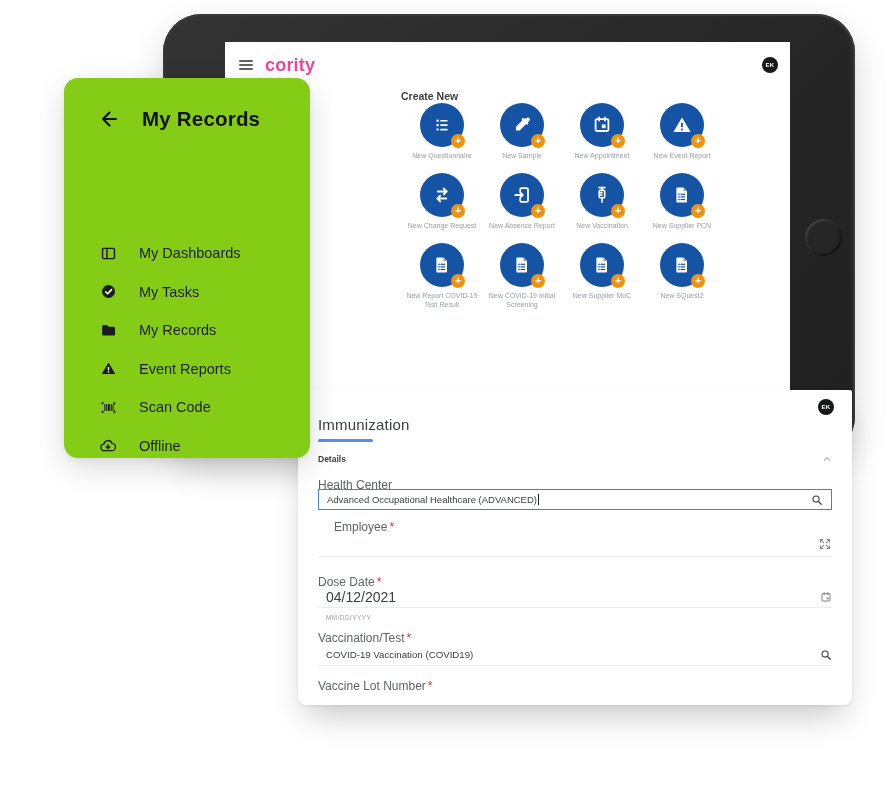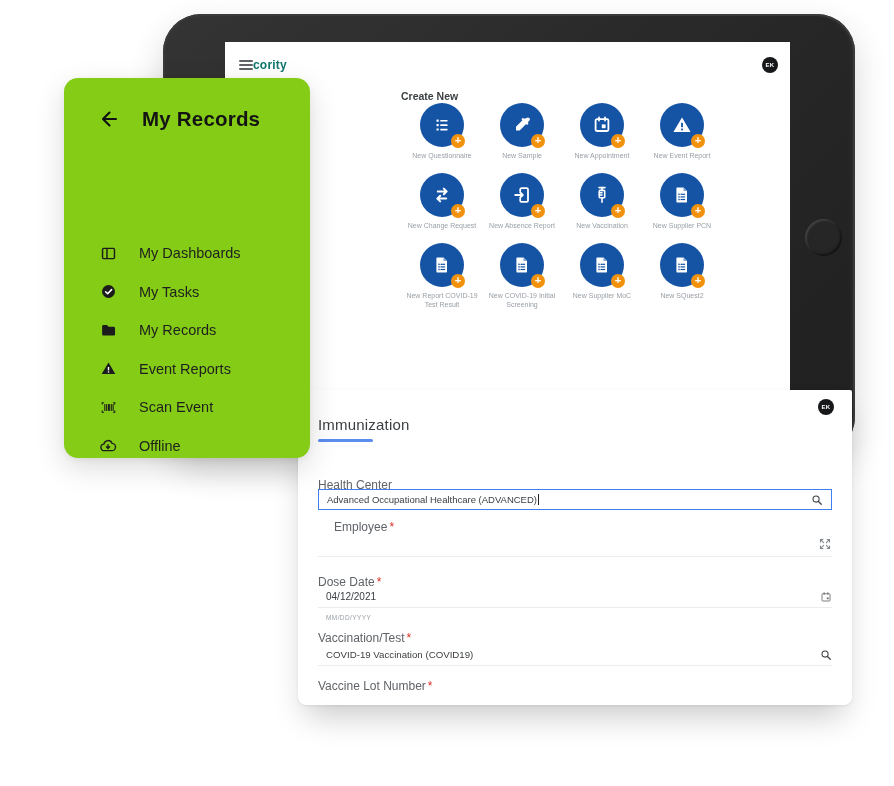--- a/index.html
+++ b/index.html
@@ -12,21 +12,21 @@
     border-radius:38px; background:linear-gradient(135deg,#343434 0%,#272727 55%,#202020 100%);
     box-shadow:inset 0 0 0 2px #3a3a3a, inset -3px 0 5px rgba(255,255,255,.05), 0 14px 34px rgba(0,0,0,.16); }
   .home-btn { position:absolute; right:13px; top:205px; width:37px; height:37px; border-radius:50%;
     background:#262626; box-shadow:inset 1.5px 1.5px 2px rgba(255,255,255,.14), inset -1.5px -1.5px 2.5px rgba(0,0,0,.55); }
 
   
   .screen { position:absolute; left:225px; top:42px; width:565px; height:390px; background:#fff; }
   .appbar { position:absolute; left:14px; top:6px; right:12px; height:34px; display:flex; align-items:center; }
   .hamburger { width:14px; display:flex; flex-direction:column; gap:2.6px; cursor:pointer; }
   .hamburger i { display:block; height:1.8px; background:#5f6368; border-radius:1px; }
-  .logo { margin-left:0; font-size:12px; font-weight:700; color:#0f766e; letter-spacing:.2px; }
+  .logo { margin-left:12px; font-size:18px; font-weight:700; color:#ec4899; letter-spacing:.2px; }
   .appbar .sp { flex:1; }
   .avatar { width:16px; height:16px; border-radius:50%; background:#17181a; color:#fff;
     font-size:6px; font-weight:700; display:flex; align-items:center; justify-content:center; letter-spacing:.3px; }
 
   .cn-title { position:absolute; left:176px; top:48px; font-size:10.5px; font-weight:700; color:#3c4043; }
   .cn-grid { position:absolute; left:177px; top:61px; width:320px; display:grid;
     grid-template-columns:repeat(4,80px); }
   .cn-item { height:70px; display:flex; flex-direction:column; align-items:center; cursor:pointer; }
   .circle { position:relative; width:44px; height:44px; border-radius:50%; background:#1553A5;
     display:flex; align-items:center; justify-content:center; flex:none; }
@@ -288,20 +288,26 @@
       </div>
 
     </div>
   </div>
 
   <div class="form-card">
     <span class="avatar">EK</span>
     <div class="tab-title">Immunization</div>
     <div class="tab-indicator"></div>
 
+    <div class="details-row">
+      <span class="details-label">Details</span>
+      <svg width="10" height="10" viewBox="0 0 18 18">
+          <polyline points="4,11.5 9,6.5 14,11.5" fill="none" stroke="#80868b" stroke-width="1.7" stroke-linecap="round" stroke-linejoin="round"></polyline>
+        </svg>
+    </div>
 
     <div class="f-label lbl-hc"><span>Health Center</span></div>
     <div class="hc-input">
       <span class="hc-text">Advanced Occupational Healthcare (ADVANCED)</span>
         <span class="caret"></span>
       <span class="sp"></span>
       <svg width="12" height="12" viewBox="0 0 18 18">
           <circle cx="7.6" cy="7.6" r="4.6" fill="none" stroke="#3c4043" stroke-width="1.6"></circle>
           <line x1="11.2" y1="11.2" x2="15.4" y2="15.4" stroke="#3c4043" stroke-width="1.9" stroke-linecap="round"></line>
         </svg>
@@ -315,21 +321,21 @@
             <path d="M3.5 7V3.5H7M3.5 3.5 8 8"></path>
             <path d="M13 3.5h3.5V7M16.5 3.5 12 8"></path>
             <path d="M3.5 13v3.5H7M3.5 16.5 8 12"></path>
             <path d="M16.5 13v3.5H13M16.5 16.5 12 12"></path>
           </g>
         </svg>
     </div>
 
     <div class="f-label lbl-dose"><span>Dose Date</span><span class="req">*</span></div>
     <div class="f-row dose">
-      <span class="f-value" style="font-size:10px;">04/12/2021</span>
+      <span class="f-value" style="font-size:14px;">04/12/2021</span>
       <span class="sp"></span>
       <svg width="12" height="12" viewBox="0 0 18 18">
           <rect x="3" y="4" width="12" height="11" rx="1.4" fill="none" stroke="#757575" stroke-width="1.4"></rect>
           <line x1="6.2" y1="2.4" x2="6.2" y2="5.4" stroke="#757575" stroke-width="1.4" stroke-linecap="round"></line>
           <line x1="11.8" y1="2.4" x2="11.8" y2="5.4" stroke="#757575" stroke-width="1.4" stroke-linecap="round"></line>
           <rect x="10.2" y="9.6" width="2.8" height="2.8" fill="#757575"></rect>
         </svg>
     </div>
     <div class="helper">MM/DD/YYYY</div>
 
@@ -398,21 +404,21 @@
                 <rect x="7.2" y="6" width="1.3" height="8"></rect>
                 <rect x="9.4" y="6" width="2.2" height="8"></rect>
                 <rect x="12.6" y="6" width="1.3" height="8"></rect>
                 <rect x="14.8" y="6" width="1.3" height="8"></rect>
               </g>
               <g fill="none" stroke="#1c1c1c" stroke-width="1.3" stroke-linecap="round">
                 <path d="M2.6 6V4.4h1.6M2.6 14v1.6h1.6M17.4 6V4.4h-1.6M17.4 14v1.6h-1.6"></path>
               </g>
             </svg>
           </span>
-        <span class="menu-label">Scan Event</span>
+        <span class="menu-label">Scan Code</span>
       </div>
       <div class="menu-item">
         <span class="mi">
             <svg width="18" height="18" viewBox="0 0 20 20">
               <path d="M6 15.2a3.6 3.6 0 0 1-.5-7.2 4.6 4.6 0 0 1 8.9-1 3.4 3.4 0 0 1-.4 8.2H6Z" fill="none" stroke="#1c1c1c" stroke-width="1.5" stroke-linejoin="round"></path>
               <path d="M10 8.4v4M8.2 10.8 10 12.7l1.8-1.9" fill="none" stroke="#1c1c1c" stroke-width="1.5" stroke-linecap="round" stroke-linejoin="round"></path>
             </svg>
           </span>
         <span class="menu-label">Offline</span>
       </div>

